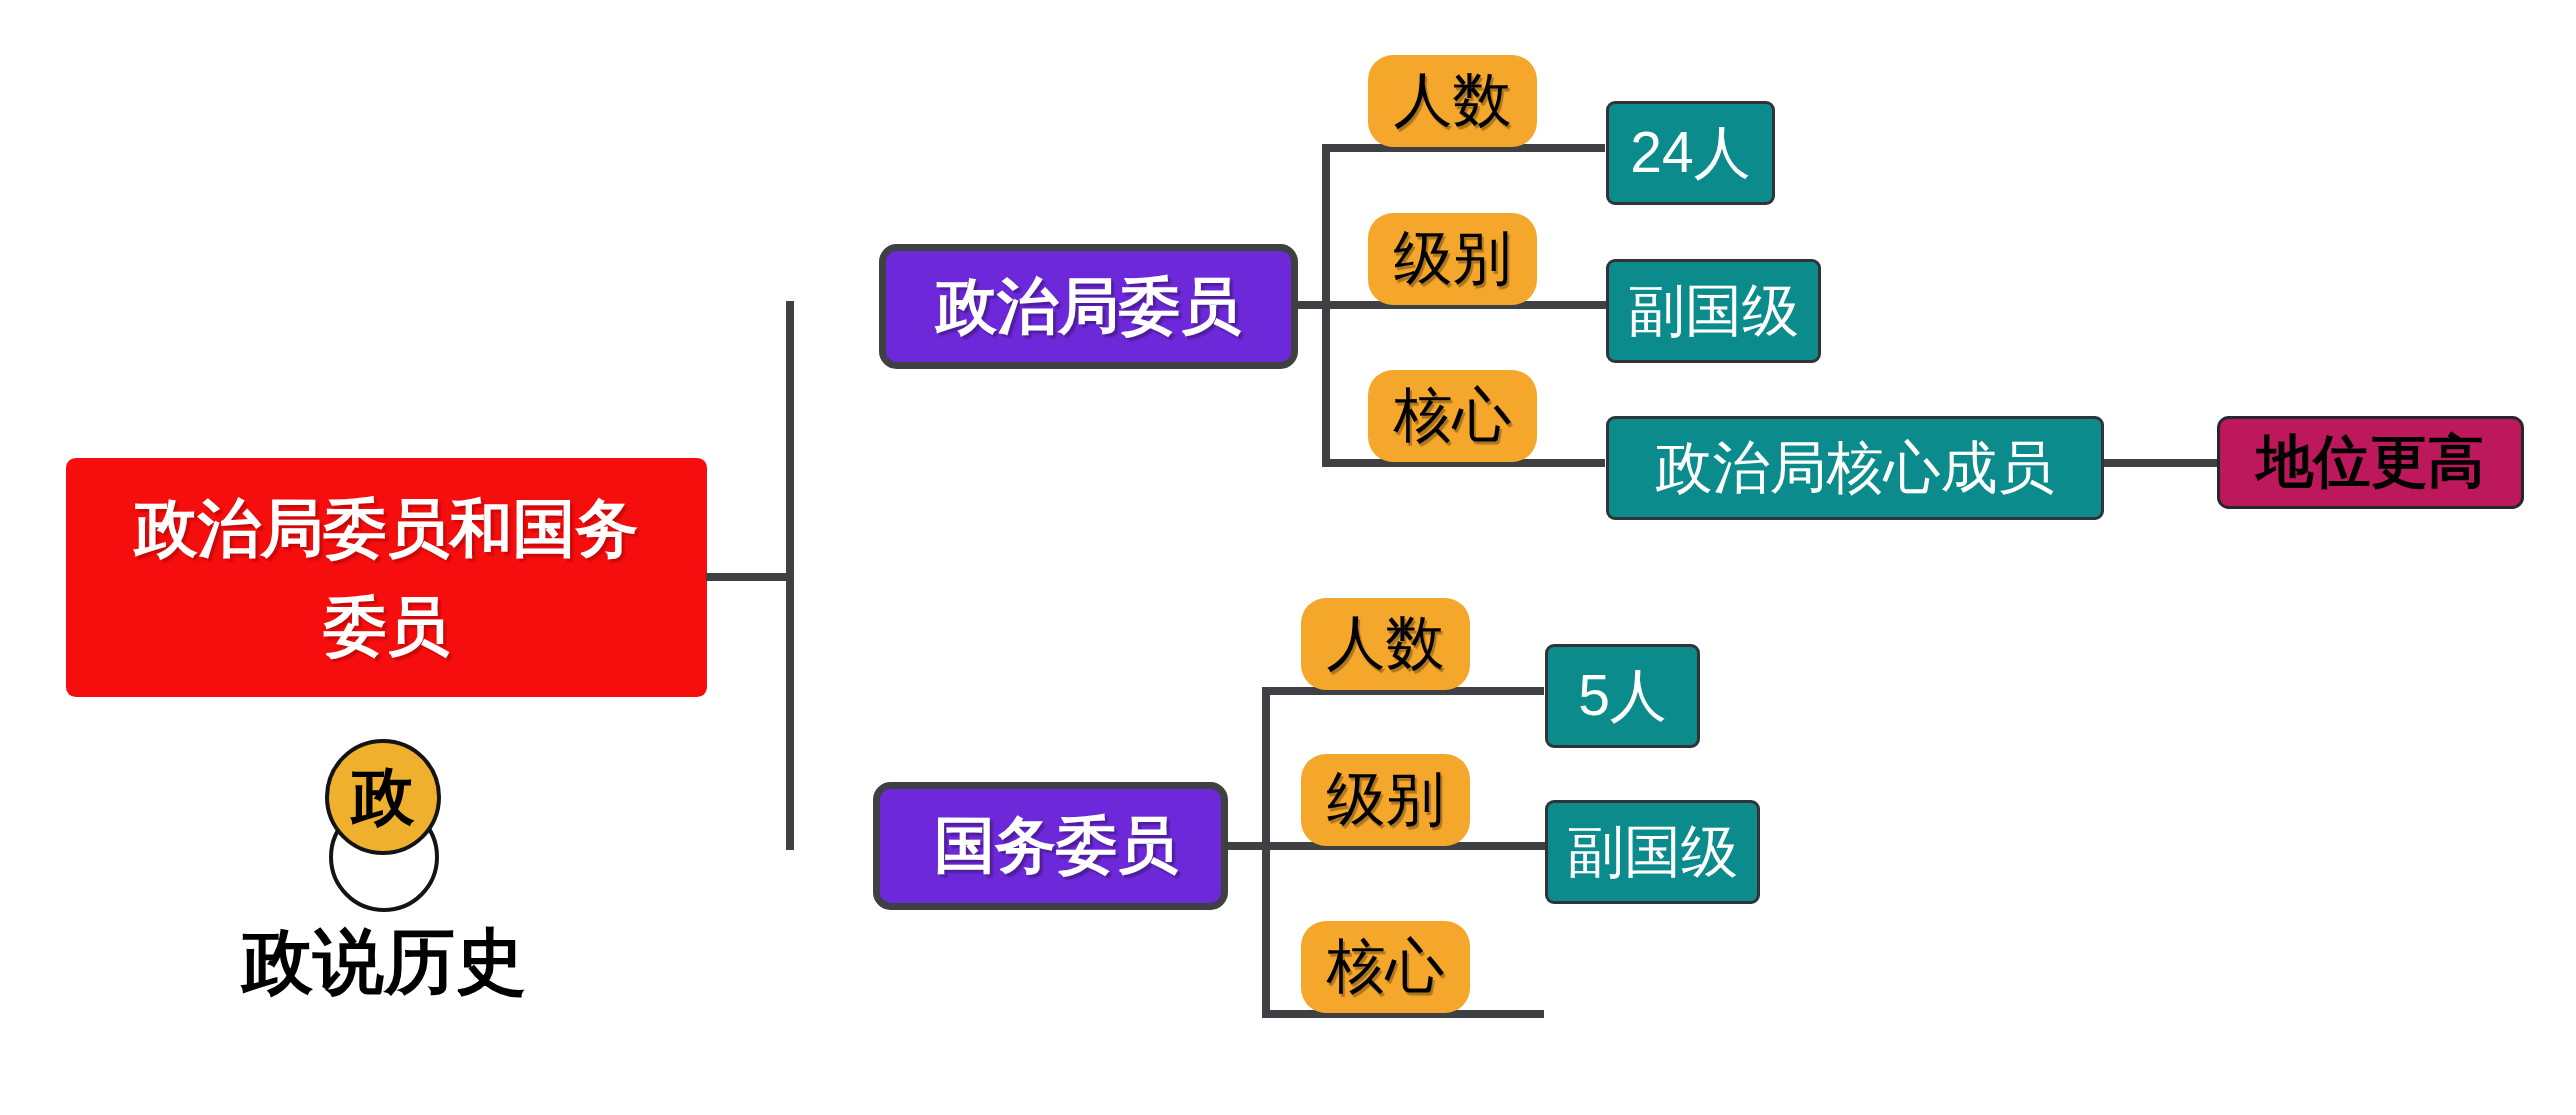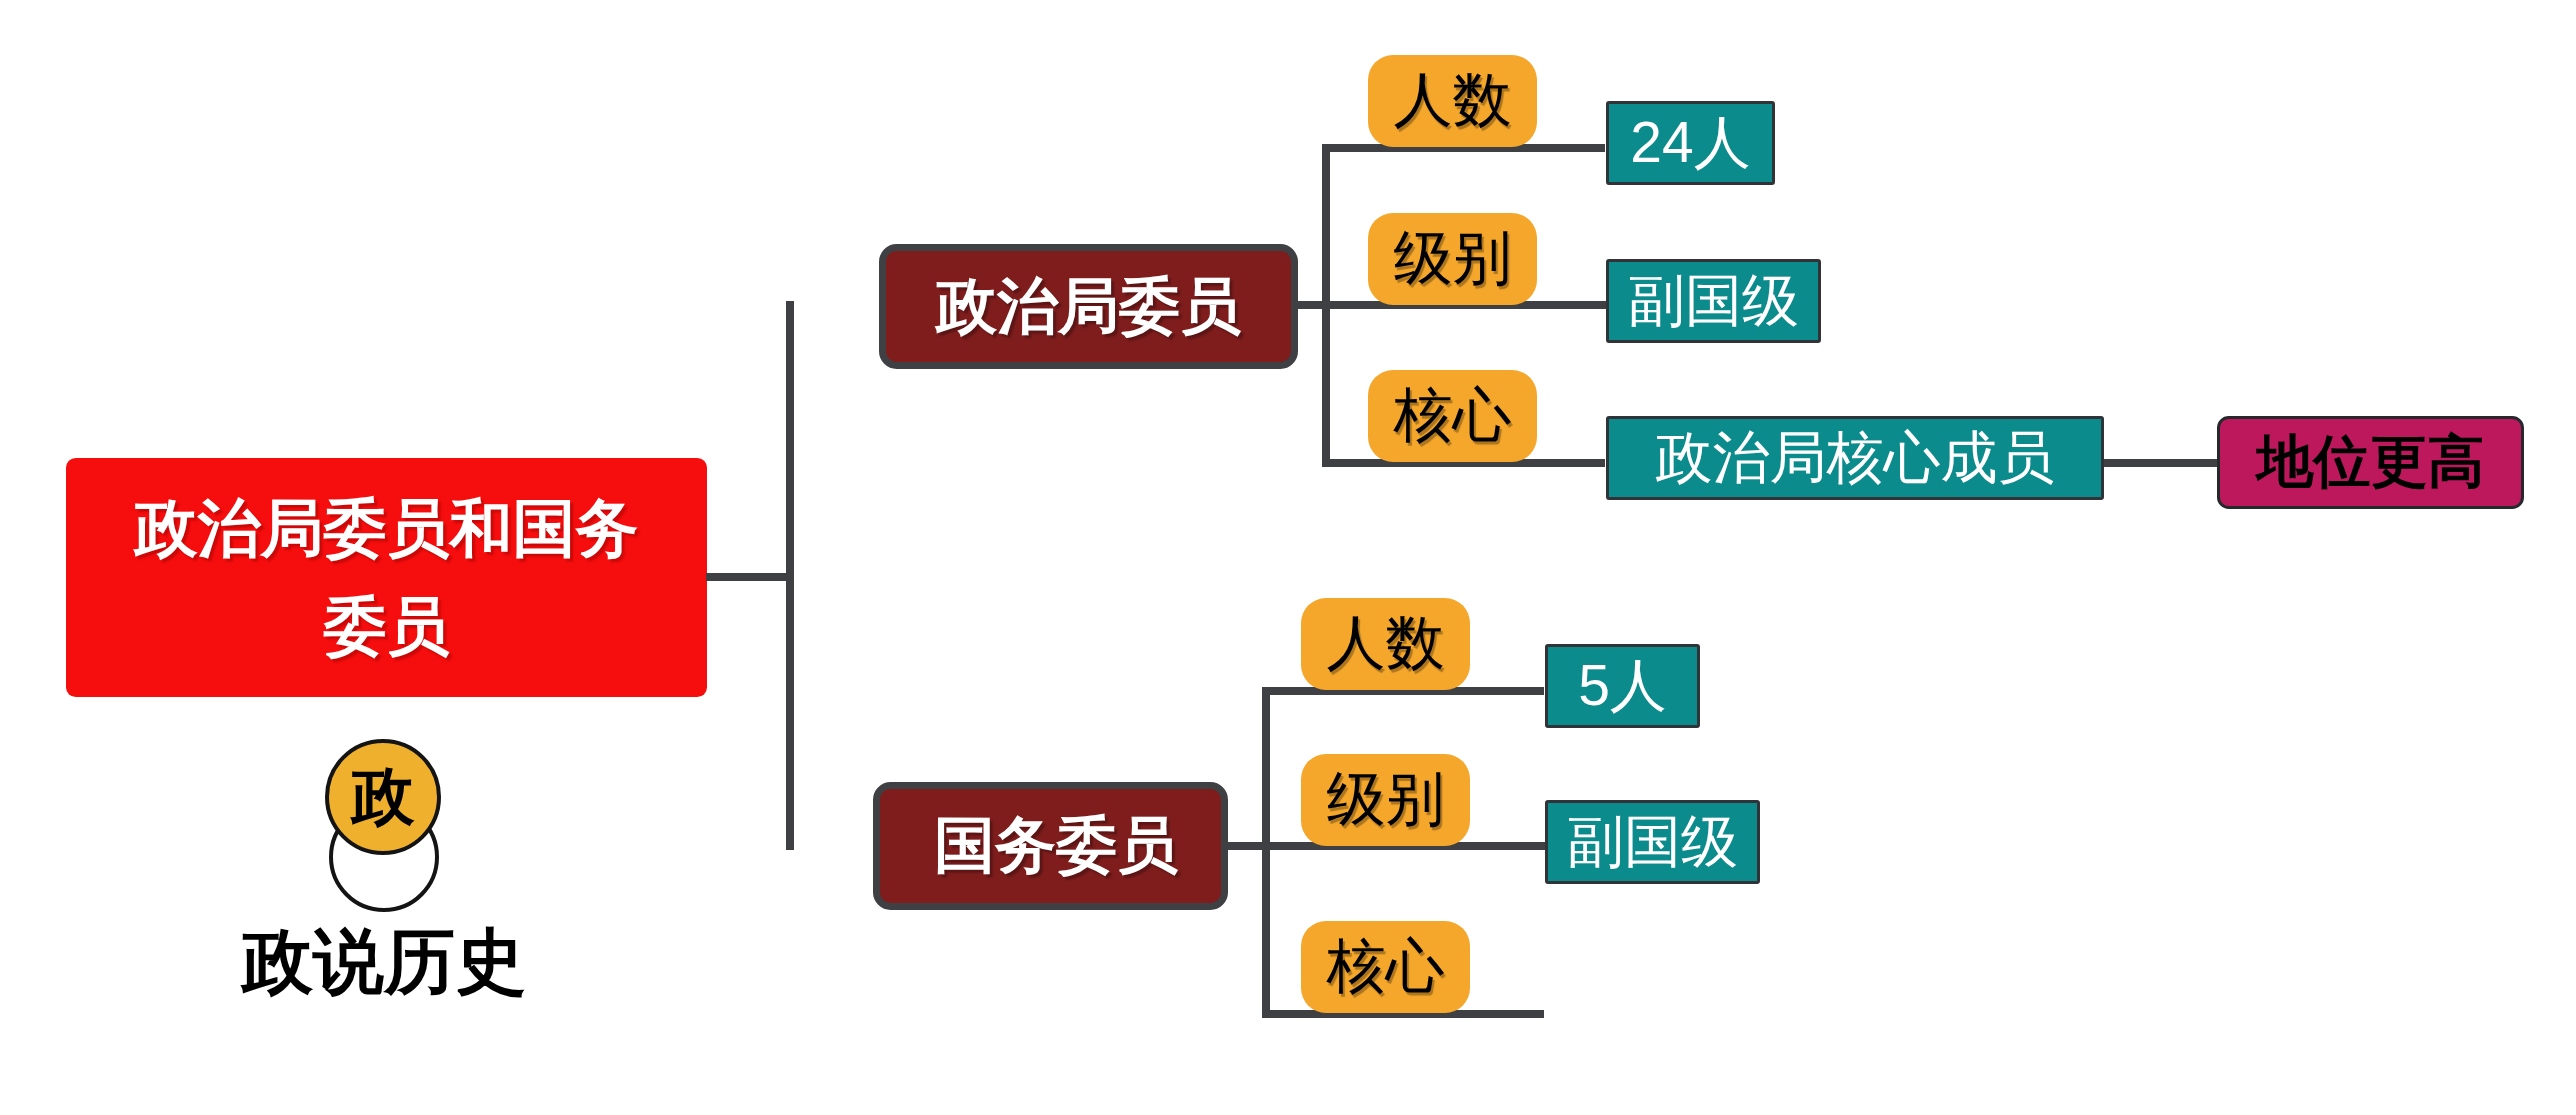--- a/index.html
+++ b/index.html
@@ -8,33 +8,33 @@
 
   .node{position:absolute;display:flex;align-items:center;justify-content:center;
         box-sizing:border-box;text-align:center;white-space:nowrap;border-radius:25px;}
 
   
   .root{left:66px;top:458px;width:641px;height:239px;background:#F60D0D;border-radius:9.8px;
         color:#ffffff;font-weight:bold;font-size:63px;line-height:1.55;
         white-space:normal;padding:0 44px;text-shadow:3px 3px 2px rgba(120,0,0,0.35);}
 
   
-  .branch{background:#7f1d1d;border:7.9px solid #3F4043;border-radius:17.7px;color:#ffffff;
+  .branch{background:#6d28d9;border:7.9px solid #3F4043;border-radius:17.7px;color:#ffffff;
           font-weight:bold;font-size:61px;text-shadow:3px 3px 2px rgba(0,0,0,0.28);}
   .branch1{left:879px;top:244px;width:419px;height:125px;}
   .branch2{left:873px;top:782px;width:355px;height:128px;padding-left:11px;}
 
   
   .keybox{width:169px;height:92px;background:#F5A72B;color:#000000;font-size:59px;
           font-weight:500;text-shadow:2px 3px 1px rgba(0,0,0,0.30);z-index:2;}
   .o1a{left:1368px;top:55px;}  .o1b{left:1368px;top:213px;} .o1c{left:1368px;top:370px;}
   .o2a{left:1301px;top:598px;} .o2b{left:1301px;top:754px;} .o2c{left:1301px;top:921px;}
 
   
-  .valbox{height:84px;background:#0B8B8C;border:3.9px solid #303438;border-radius:3px;
+  .valbox{height:104px;background:#0B8B8C;border:3.9px solid #303438;border-radius:9px;
           color:#ffffff;font-size:57px;z-index:2;}
   .t1a{left:1606px;top:101px;width:169px;}
   .t1b{left:1606px;top:259px;width:215px;}
   .t1c{left:1606px;top:416px;width:498px;}
   .t2a{left:1545px;top:644px;width:155px;}
   .t2b{left:1545px;top:800px;width:215px;}
   .t2c{left:1545px;top:967px;width:498px;}
 
   
   .notebox{left:2217px;top:416px;width:307px;height:93px;background:#be185d;

